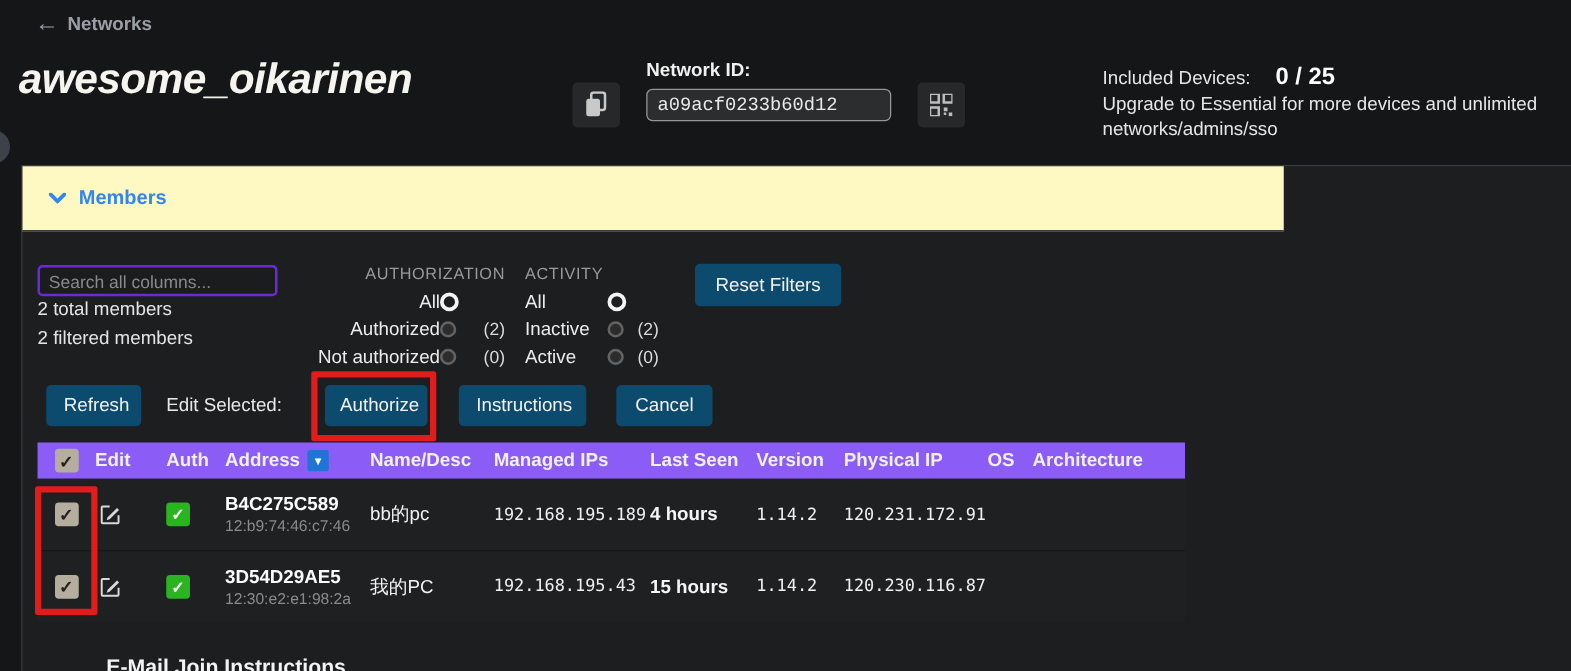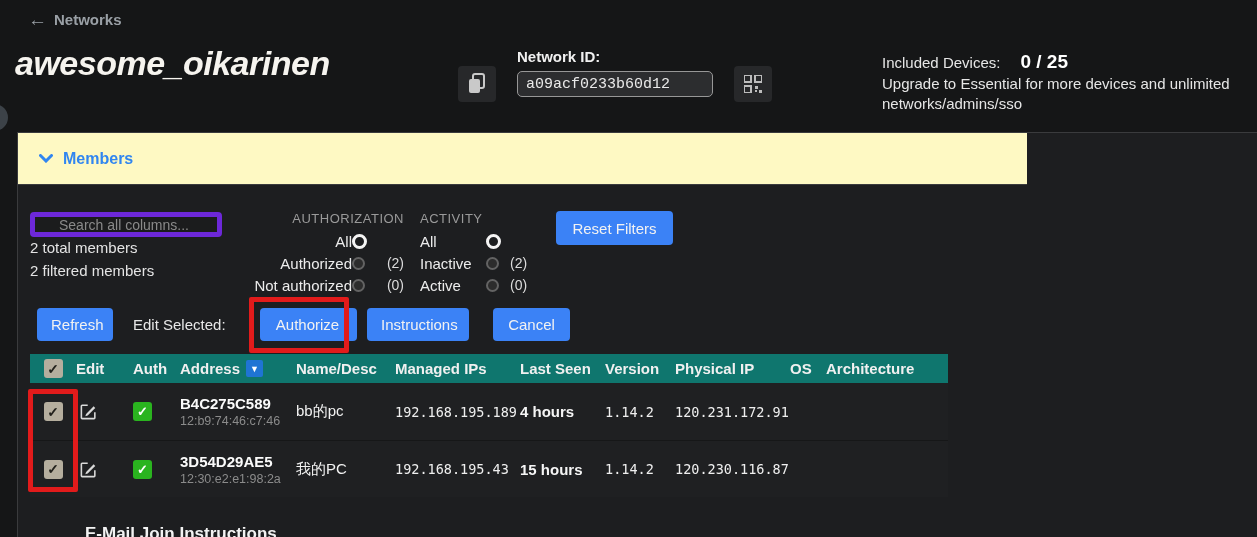--- a/index.html
+++ b/index.html
@@ -25,46 +25,46 @@
   .devices .count { font-size:19px; font-weight:700; color:#ffffff; }
   .edge-circle { position:absolute; left:-19px; top:104px; width:27px; height:27px; border-radius:50%; background:#3c4248; }
   
   .panel { position:absolute; left:17px; top:132px; width:1240px; height:405px;
     background:#1d1e20; border-left:1px solid #3a3b3d; border-top:1px solid #3a3b3d; }
   .panel-head { position:absolute; left:18px; top:133px; width:1009px; height:52px;
     background:#fef9c3; border-bottom:1px solid #3a3b3d; display:flex; align-items:center; gap:10px; padding-left:21px; cursor:pointer; }
   .panel-head .sec-title { color:#3186f0; font-size:16px; font-weight:700; }
   
   .search-input { position:absolute; left:30px; top:212px; width:192px; height:25px;
-    background:#1b1c1d; border:5px solid #6d28d9; border-radius:4px; color:#cfcfcf;
-    font-family:"Liberation Sans", sans-serif; font-size:14px; padding:0 24px; outline:none; }
+    background:#1b1c1d; border:2px solid #6d28d9; border-radius:4px; color:#cfcfcf;
+    font-family:"Liberation Sans", sans-serif; font-size:14px; padding:0 7px; outline:none; }
   .search-input::placeholder { color:#8a8a8a; }
   .totals1 { position:absolute; left:30px; top:239px; font-size:15px; color:#e4e4e4; }
   .totals2 { position:absolute; left:30px; top:262px; font-size:15px; color:#e4e4e4; }
   .fgroup { position:absolute; top:211px; }
   .fgroup.auth { left:236px;text-align:right; }
   .fgroup.act  { left:420px; }
   .fgroup .flabel { font-size:13px; color:#9a9a9a; letter-spacing:0.5px; margin-bottom:4px; }
   .fopt { display:grid; align-items:center; height:22px; font-size:15px; color:#ececec; cursor:pointer; }
   .fgroup.auth .fopt { grid-template-columns:116px 18px 34px; }
   .fgroup.act  .fopt { grid-template-columns:66px 18px 34px; }
   .radio { width:13px; height:13px; border-radius:50%; border:2px solid #636363; background:#2c2c2c; }
   .radio.sel { width:15px; height:15px; border:3px solid #f4f4f4; background:#1d1e20; }
   .fcount { color:#dcdcdc; font-size:14px; padding-left:6px; }
-  .btn { position:absolute; height:33px; background:#3b82f6; border:none; border-radius:4px;
+  .btn { position:absolute; height:33px; background:#0c4a6e; border:none; border-radius:4px;
     color:#f2f2f2; font-family:"Liberation Sans", sans-serif; font-size:15px; cursor:pointer; padding:0 14px; }
   .btn.reset { left:556px; top:211px; width:117px; height:34px; }
   .btn.refresh { left:37px; top:308px; width:76px; }
-  .btn.authorize { left:260px; top:308px; width:97px;padding-left:12px; }
+  .btn.authorize { left:260px; top:308px; width:82px;padding-left:12px; }
   .btn.deauthorize { left:367px; top:308px; width:102px; }
   .btn.cancel { left:493px; top:308px; width:77px; }
   .edit-selected { position:absolute; left:133px; top:316px; font-size:15px; color:#e8e8e8; }
   
   .tg { display:grid; grid-template-columns:46px 57px 47px 116px 99px 125px 85px 70px 115px 36px 122px; align-items:center; }
-  .thead { position:absolute; left:30px; top:354px; width:918px; height:29px; background:#0f766e; }
+  .thead { position:absolute; left:30px; top:354px; width:918px; height:29px; background:#8b5cf6; }
   .thead .hc { font-size:15px; font-weight:700; color:#f0f0f0; white-space:nowrap; }
   .trow { position:absolute; left:30px; width:918px; height:57px; background:#1f2022; }
   .trow.r0 { top:383px; }
   .trow.r1 { top:440px; border-top:1px solid #161718; }
   .ccell { display:flex; justify-content:center; }
   .cb { width:19px; height:19px; background:#b5ae9e; border-radius:3px; display:flex; align-items:center; justify-content:center; cursor:pointer; }
   .cb::after { content:"✓"; color:#22211c; font-size:14px; font-weight:700; }
   .editbtn { background:none; border:none; cursor:pointer; display:flex; padding:0; margin-left:3px; }
   .authbox { width:19px; height:19px; background:#2ab41f; border-radius:3px; display:flex; align-items:center; justify-content:center; }
   .authbox::after { content:"✓"; color:#fff; font-size:13px; font-weight:700; }

